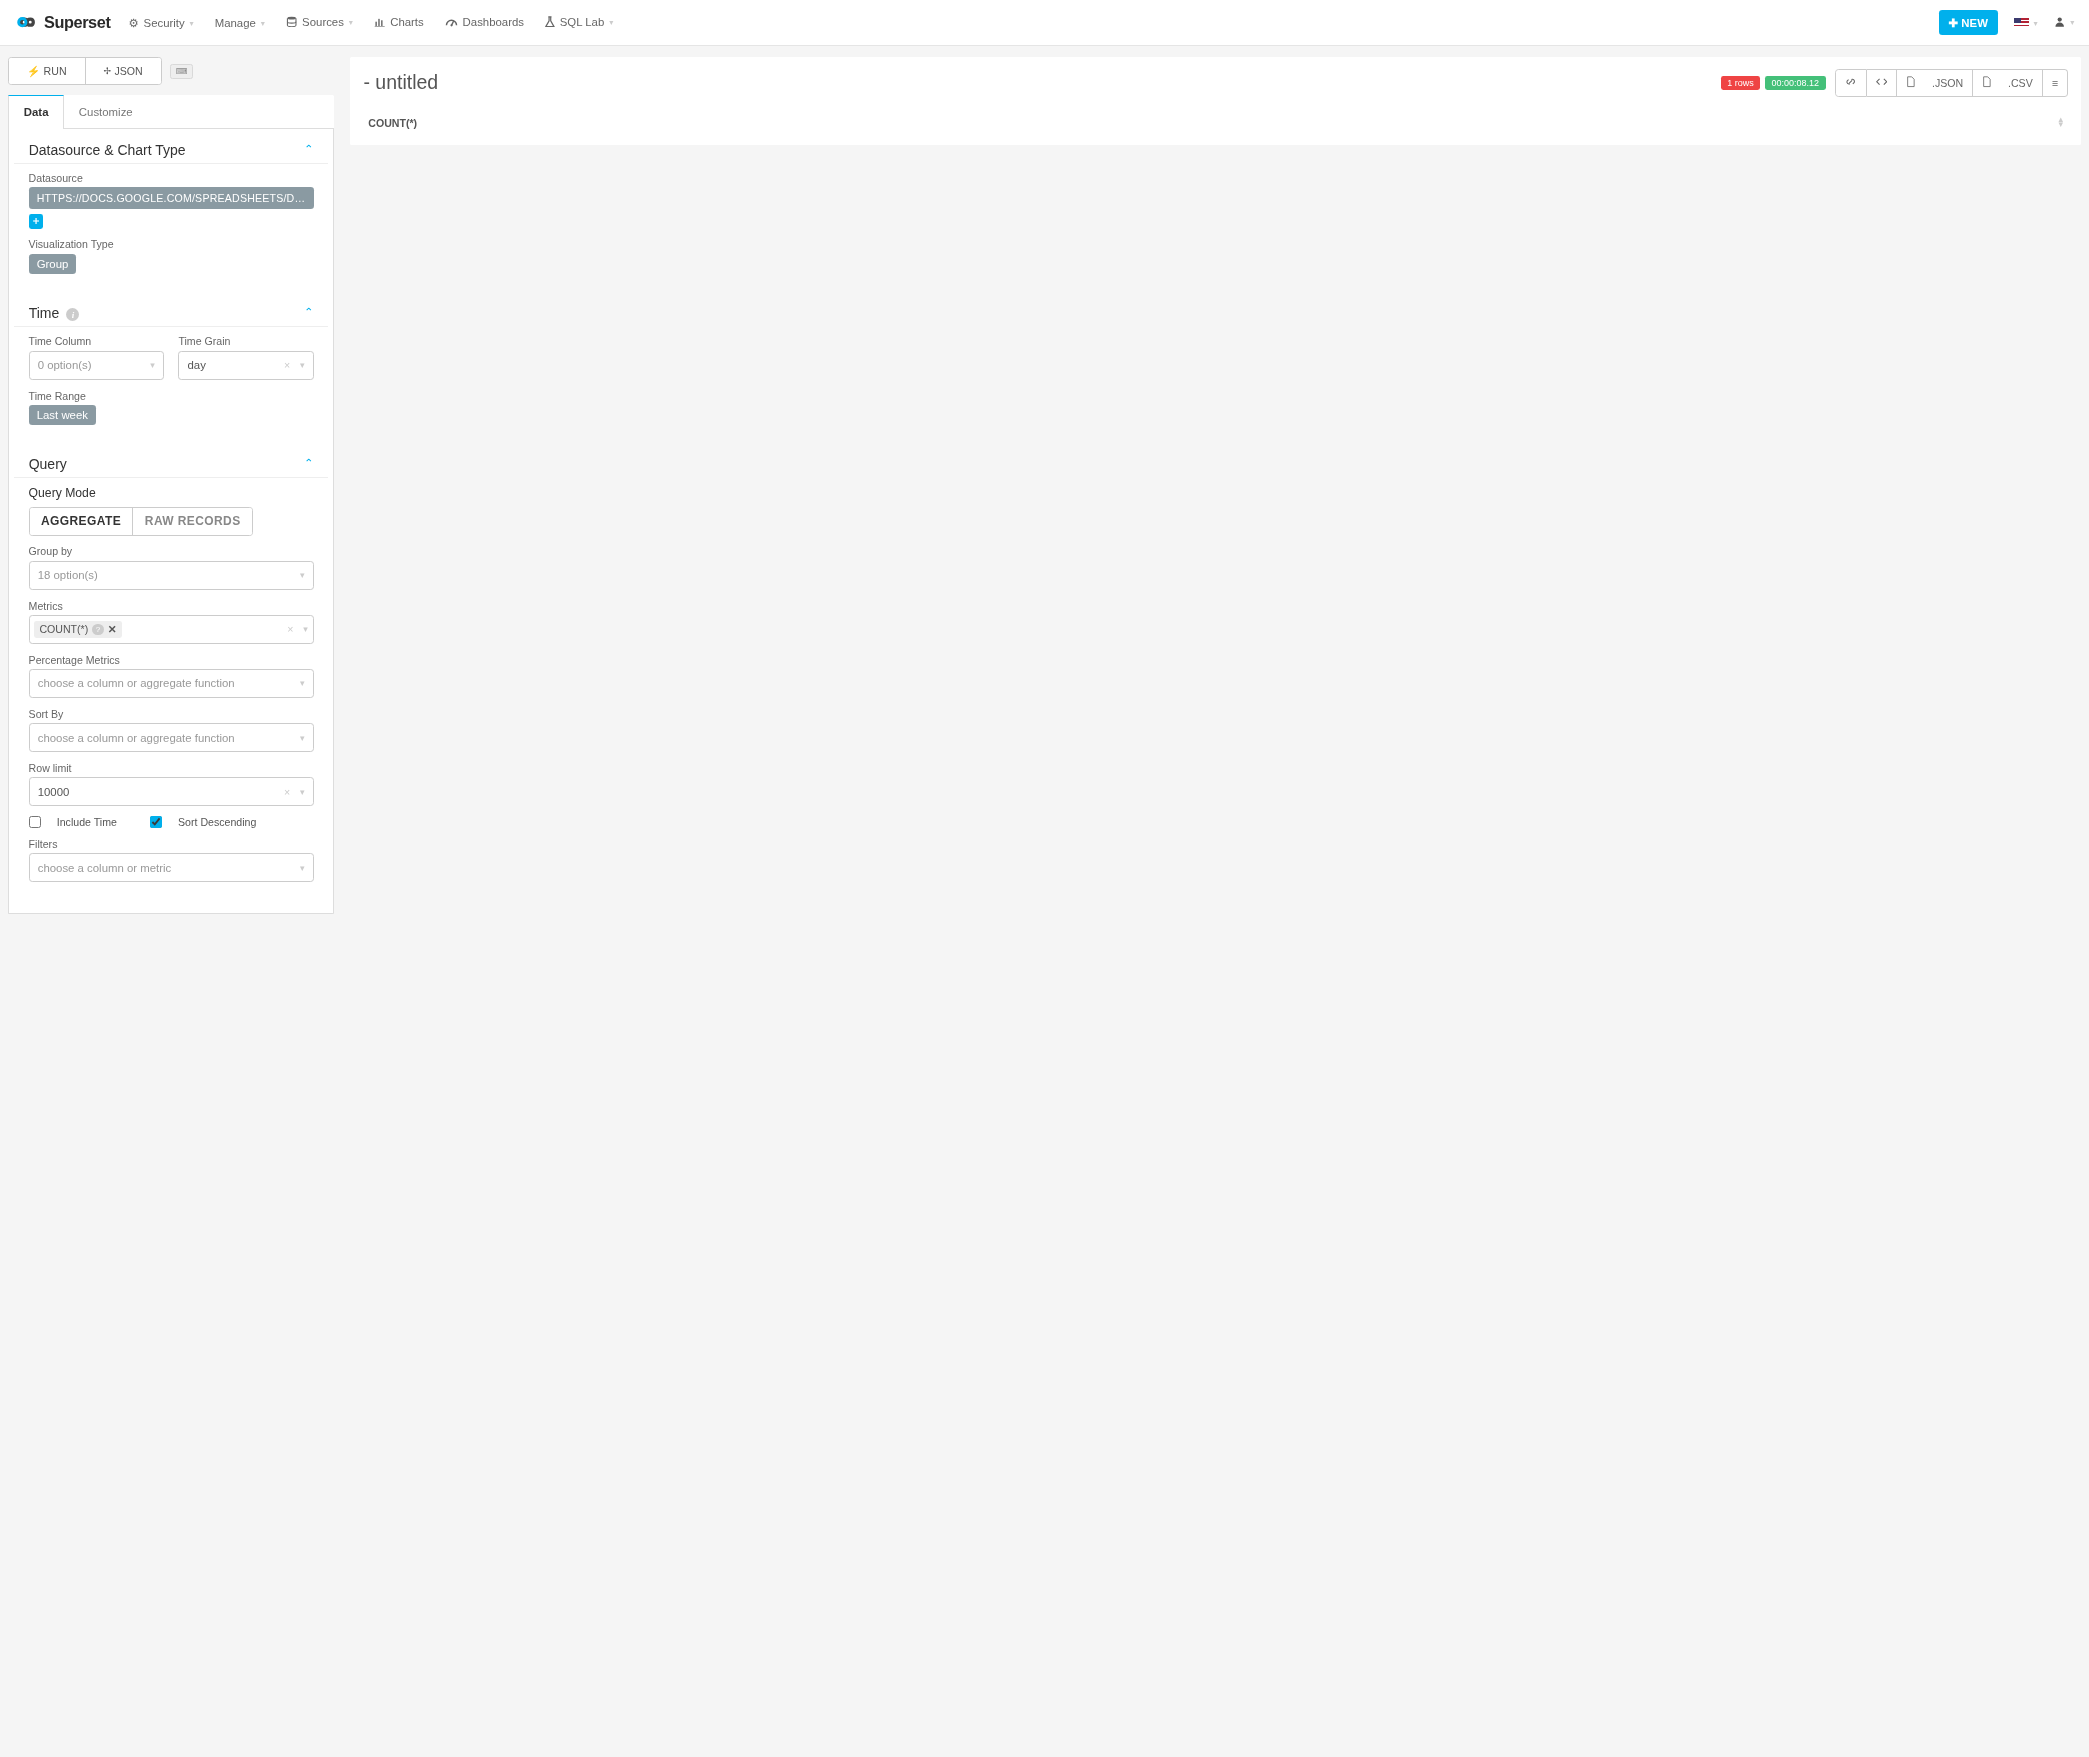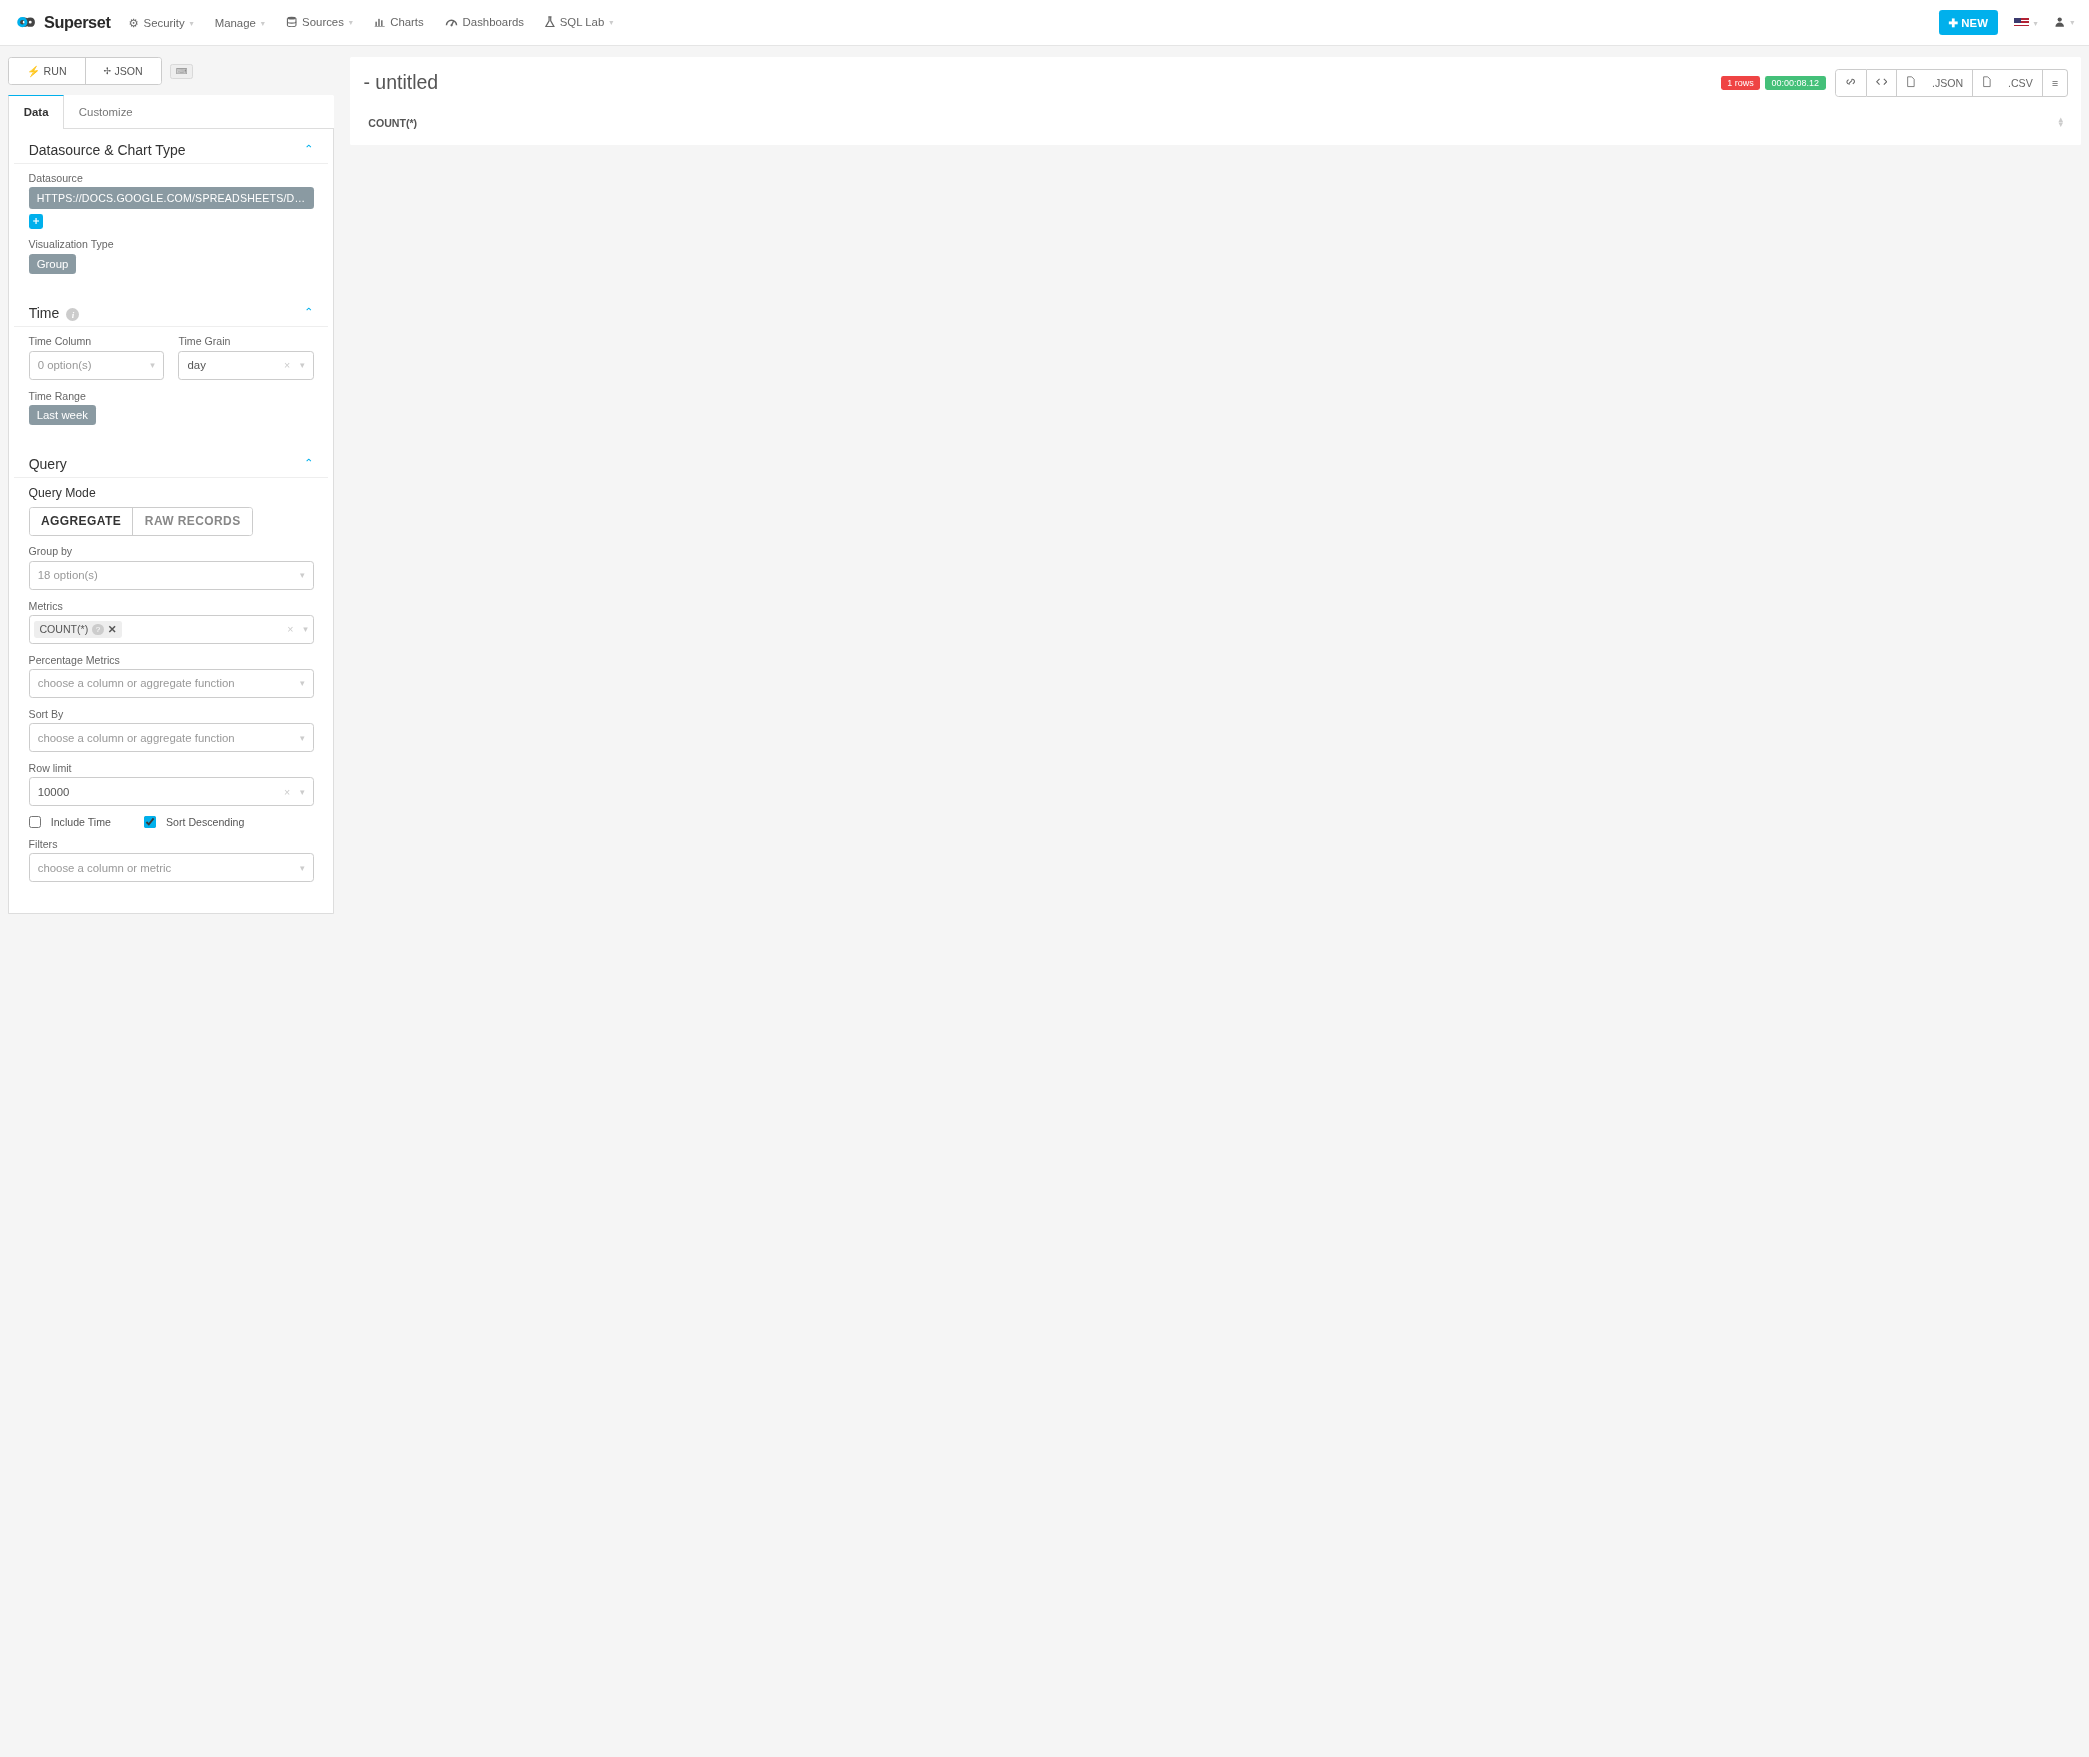--- a/index.html
+++ b/index.html
@@ -55,21 +55,21 @@
 .mode-toggle button.active{ color:#333; }
 .mode-toggle button:not(.active){ color:#888;}
 .mode-toggle button + button{ border-left:0.8px solid #ccc;}
 
 .tag-chip{ display:inline-flex; background:#eee; border-radius:2.4px; padding:2.4px 4.9px; align-items:center; gap:4.1px; font-size:10.6px; color:#555;}
 .tag-chip .x{ font-weight:bold; cursor:pointer;}
 .help-q{ display:inline-flex; width:11.4px; height:11.4px; border-radius:50%; background:#ccc; color:#fff; font-size:8.1px; align-items:center; justify-content:center;}
 .info-i{ display:inline-flex; width:13px; height:13px; border-radius:50%; background:#ccc; color:#fff; font-size:9px; align-items:center; justify-content:center; margin-left:3.3px; font-style:italic; font-family:serif; font-weight:bold;}
 
 .chk-row{ display:flex; gap:33px; margin-top:1.6px;}
-.chk-row label{ display:flex; align-items:center; gap:10px; font-size:10.6px; color:#555;}
+.chk-row label{ display:flex; align-items:center; gap:16px; font-size:10.6px; color:#555;}
 input[type=checkbox]{ width:12.2px; height:12.2px; accent-color:#00b0ec;}
 
 .right-col { flex: 1; background:#fff; padding: 11.4px 13px; border-radius:1.6px;}
 .rcol-header { display:flex; align-items:center; gap:4.9px; margin-bottom:14.7px;}
 .title { font-size: 19.5px; color:#555; }
 .spacer { flex:1;}
 .badge-grey{ background:#ef4444; color:#fff; border-radius:2.4px; padding:2.4px 6.5px; font-size:9px;}
 .badge-green{ background:#44c079; color:#fff; border-radius:2.4px; padding:2.4px 6.5px; font-size:9px;}
 .tbtn-group{ display:inline-flex; border-radius:3.3px; overflow:hidden;}
 .tbtn{ border:0.8px solid #ccc; background:#fff; padding:6.5px 9px; cursor:pointer; display:flex; align-items:center; gap:16px; color:#666; font-size:10.6px;}

